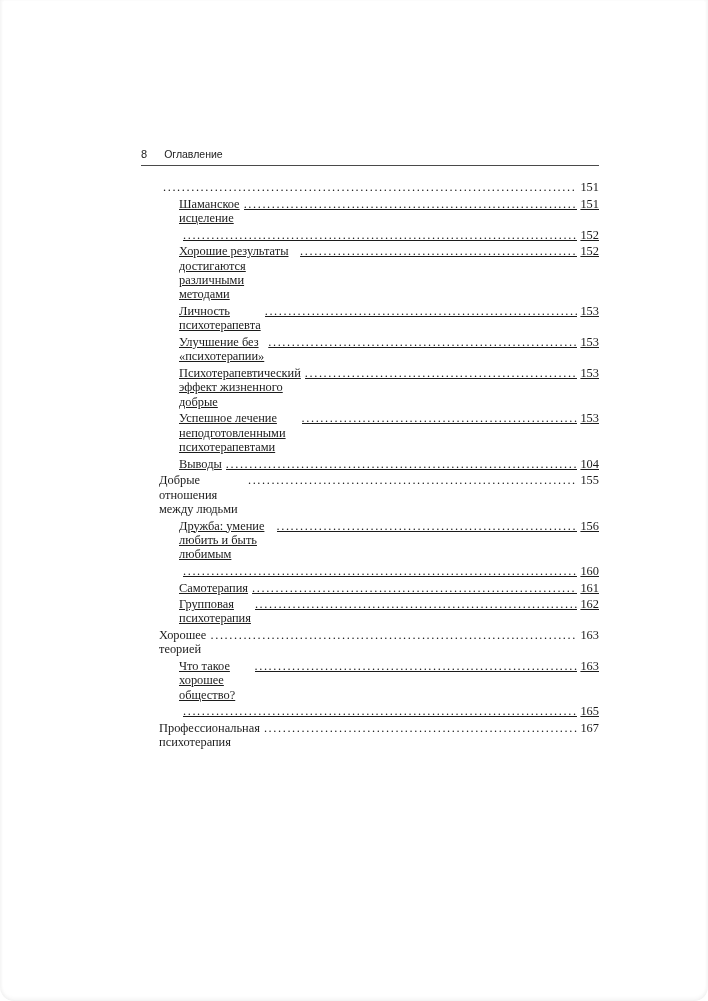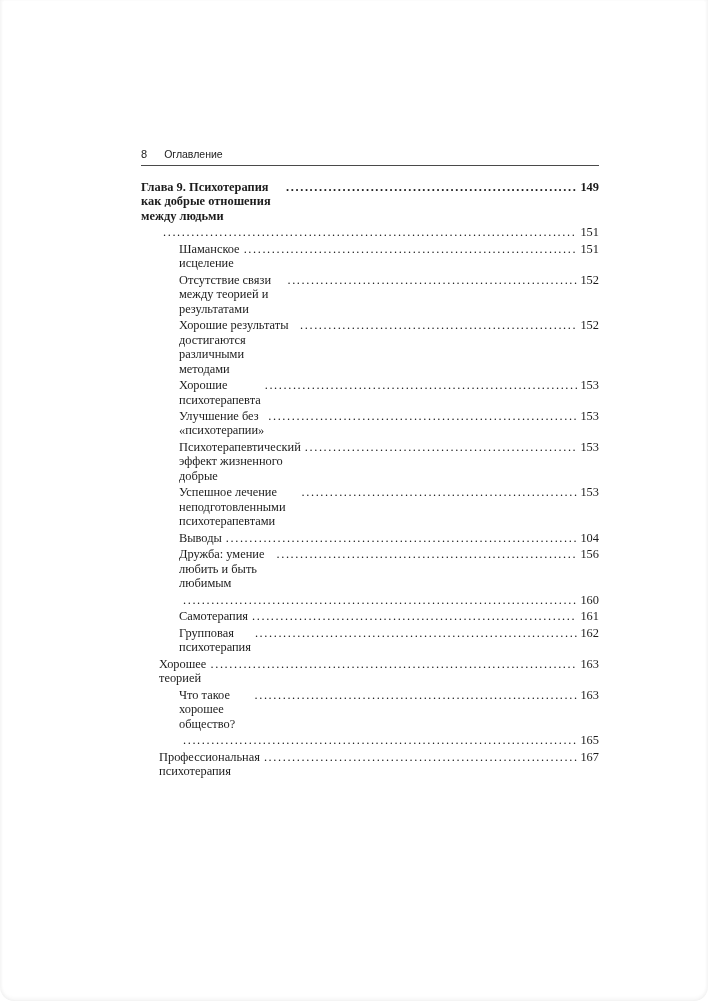--- a/index.html
+++ b/index.html
@@ -42,21 +42,21 @@
     display: flex;
     align-items: baseline;
     line-height: 1.16;
     padding: 1.1px 0;
   }
   .entry.bold { font-weight: bold; }
   .entry.chapter { margin-top: 5px; }
   .toc .entry:first-child { margin-top: 0; }
   .lvl0 { padding-left: 0; }
   .lvl1 { padding-left: 18px; }
-  .lvl2 { padding-left: 38px; }
+  .lvl2 { padding-left: 38px; text-decoration: underline; }
   .entry .t { flex: 0 1 auto; }
   .leader {
     flex: 1 1 auto;
     overflow: hidden;
     white-space: nowrap;
     margin: 0 3px 0 4px;
     min-width: 6px;
   }
   .leader::before {
     content: "........................................................................................................................................................";
@@ -66,46 +66,40 @@
 </style>
 </head>
 <body>
 
 <div class="page">
   <header class="page-header">
     <span class="page-num">8</span>
     <span class="running-title">Оглавление</span>
   </header>
   <main class="toc" id="toc">
-      <div class="entry lvl0 bold chapter">
-        <span class="t">Глава 9. Психотерапия как добрые отношения между людьми</span>
-        <span class="leader"></span>
-        <span class="pg">149</span>
-      </div>
       <div class="entry lvl1">
         <span class="leader"></span>
         <span class="pg">151</span>
       </div>
       <div class="entry lvl2">
         <span class="t">Шаманское исцеление</span>
         <span class="leader"></span>
         <span class="pg">151</span>
       </div>
       <div class="entry lvl2">
-        <span class="t">Отсутствие связи между теорией и результатами</span>
         <span class="leader"></span>
         <span class="pg">152</span>
       </div>
       <div class="entry lvl2">
         <span class="t">Хорошие результаты достигаются различными методами</span>
         <span class="leader"></span>
         <span class="pg">152</span>
       </div>
       <div class="entry lvl2">
-        <span class="t">Хорошие психотерапевта</span>
+        <span class="t">Личность психотерапевта</span>
         <span class="leader"></span>
         <span class="pg">153</span>
       </div>
       <div class="entry lvl2">
         <span class="t">Улучшение без «психотерапии»</span>
         <span class="leader"></span>
         <span class="pg">153</span>
       </div>
       <div class="entry lvl2">
         <span class="t">Психотерапевтический эффект жизненного добрые</span>
@@ -114,20 +108,25 @@
       </div>
       <div class="entry lvl2">
         <span class="t">Успешное лечение неподготовленными психотерапевтами</span>
         <span class="leader"></span>
         <span class="pg">153</span>
       </div>
       <div class="entry lvl2">
         <span class="t">Выводы</span>
         <span class="leader"></span>
         <span class="pg">104</span>
+      </div>
+      <div class="entry lvl1">
+        <span class="t">Добрые отношения между людьми</span>
+        <span class="leader"></span>
+        <span class="pg">155</span>
       </div>
       <div class="entry lvl2">
         <span class="t">Дружба: умение любить и быть любимым</span>
         <span class="leader"></span>
         <span class="pg">156</span>
       </div>
       <div class="entry lvl2">
         <span class="leader"></span>
         <span class="pg">160</span>
       </div>

